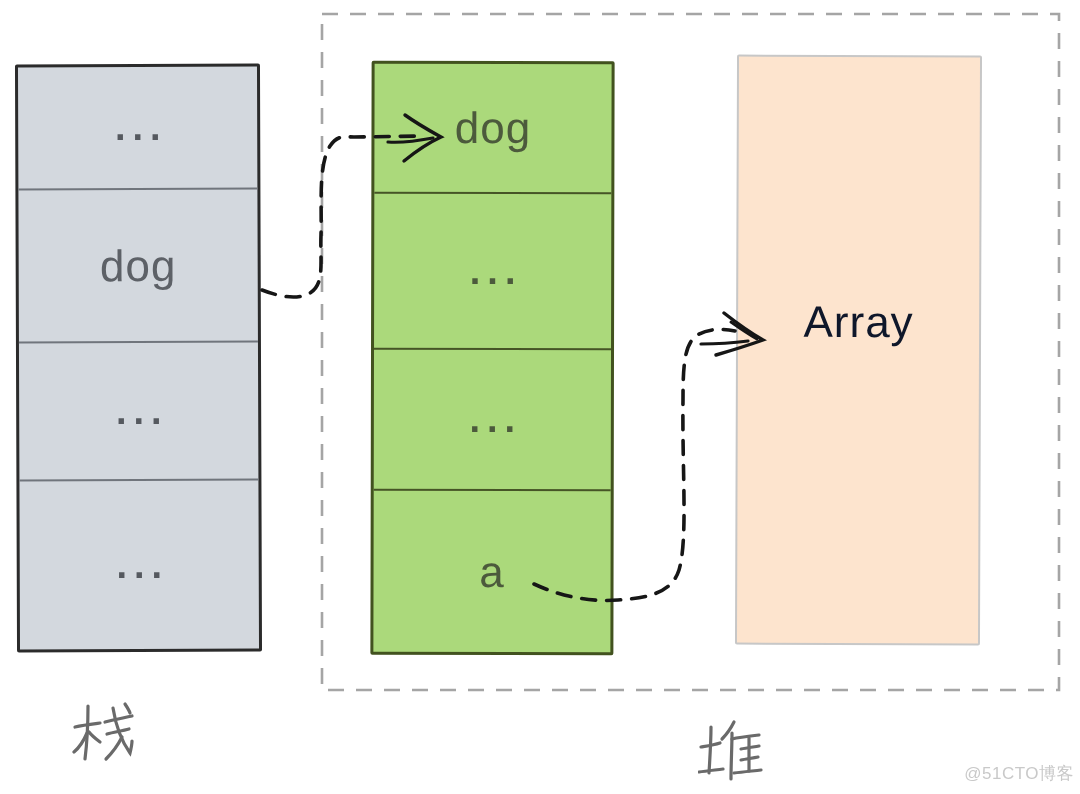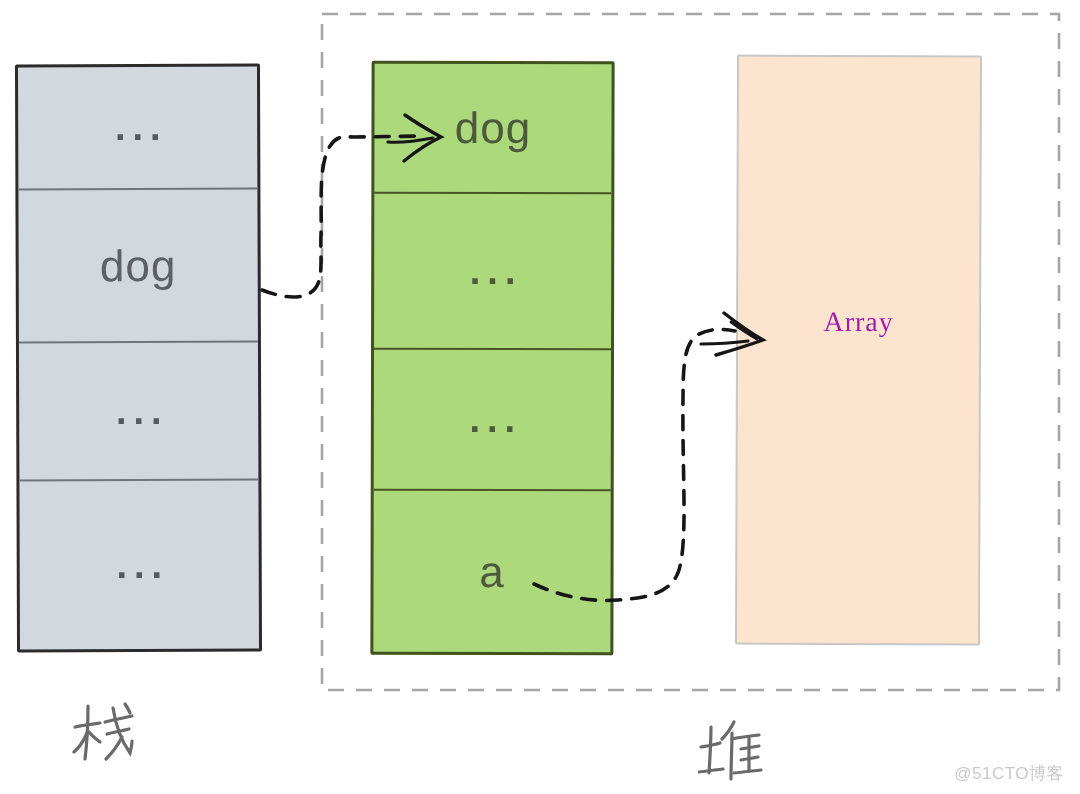--- a/index.html
+++ b/index.html
@@ -30,38 +30,38 @@
     overflow:hidden;
   }
   .stack-box .cell{border-bottom:2px solid #70757c;}
   .stack-box .cell:last-child{border-bottom:none;}
   .green-box .cell{border-bottom:2px solid #465426;}
   .green-box .cell:last-child{border-bottom:none;}
   .word{font-size:44px;color:#5d6167;letter-spacing:1px;}
   .green-box .word{color:#4c5a3c;}
   .dots{font-size:38px;font-weight:700;letter-spacing:7px;color:#55595f;padding-left:7px;}
   .green-box .dots{color:#4c5a3c;}
-  .array-label{font-size:28px;color:#a21caf;transform:translateY(-28px);letter-spacing:1px;font-family:Liberation Serif, serif;}
+  .array-label{font-size:44px;color:#0f172a;transform:translateY(-28px);letter-spacing:1px;}
   
   .s-c0{height:123px}.s-c1{height:153px}.s-c2{height:138px}.s-c3{height:168px}
   
   .g-c0{height:130px}.g-c1{height:156px}.g-c2{height:141px}.g-c3{height:161px}
   
   .overlay{position:absolute;left:0;top:0;width:1080px;height:794px;pointer-events:none;}
   
   .hand-label{position:absolute;}
   .stack-label{left:72px;top:700px;width:64px;height:66px;}
   .heap-label{left:698px;top:718px;width:66px;height:68px;}
   .sr-only{
     position:absolute;width:1px;height:1px;overflow:hidden;
     clip:rect(0 0 0 0);white-space:nowrap;border:0;padding:0;margin:-1px;
   }
   
   .watermark{
-    position:absolute;right:16px;bottom:9px;font-size:17px;color:#c9c9c9;letter-spacing:0.5px;
+    position:absolute;right:6px;bottom:9px;font-size:17px;color:#c9c9c9;letter-spacing:0.5px;
   }
 </style>
 </head>
 <body>
 
 <div class="canvas">
 
   <div class="membox stack-box">
     <div class="cell s-c0">
       <span class="dots">...</span>

